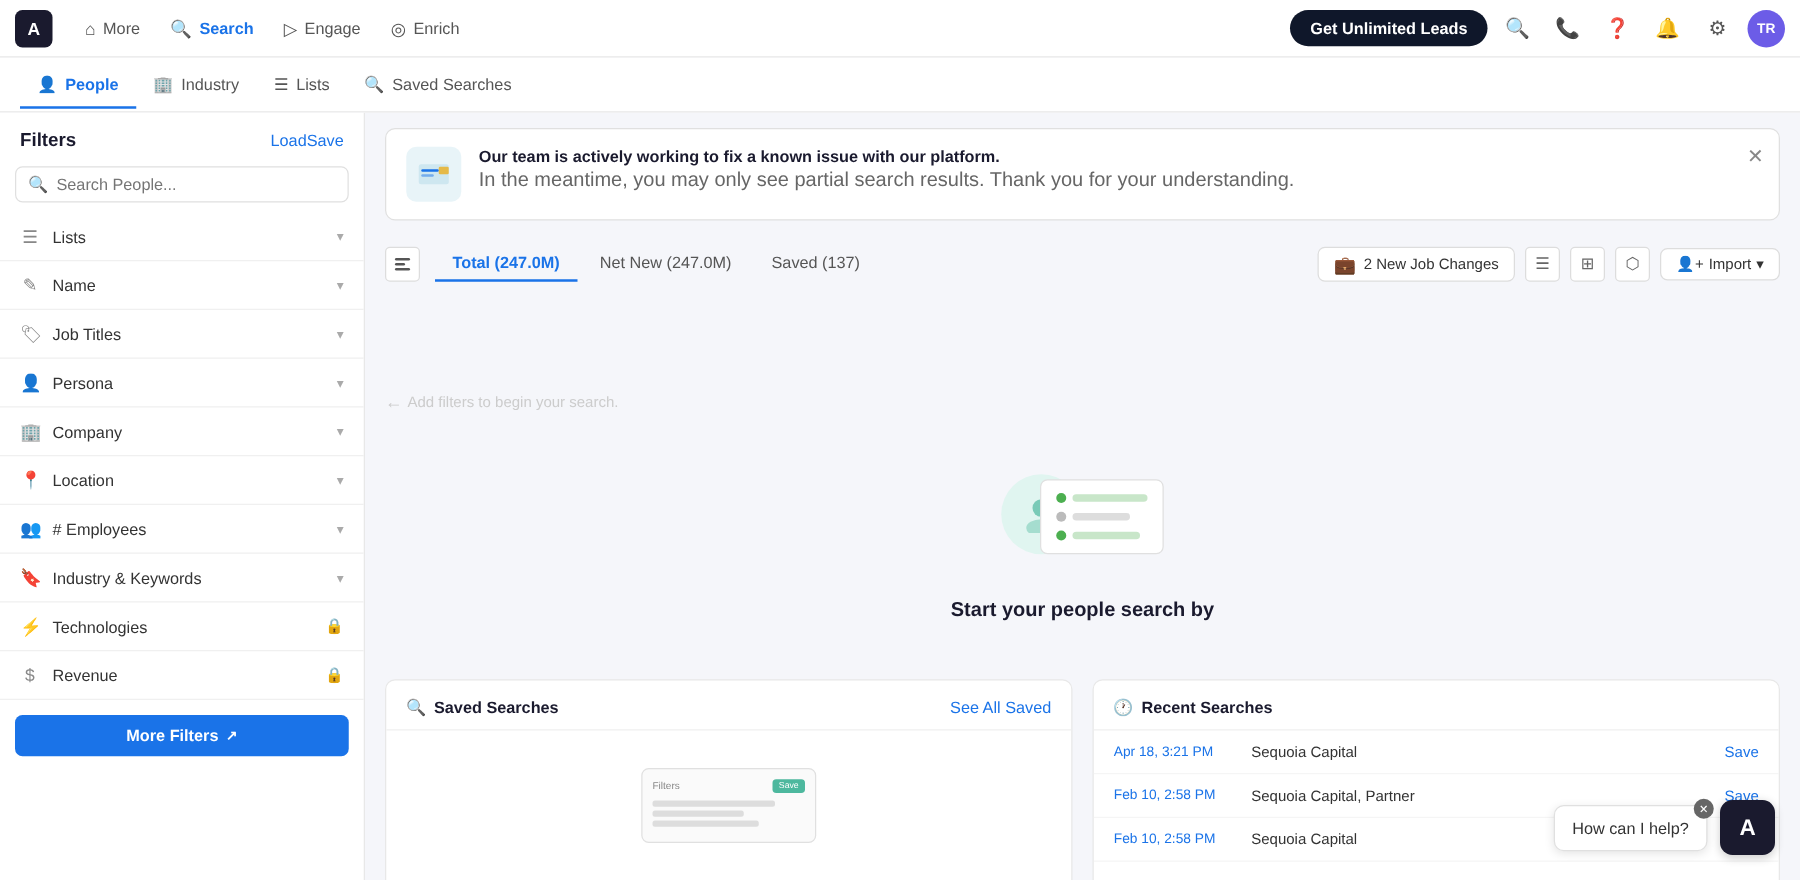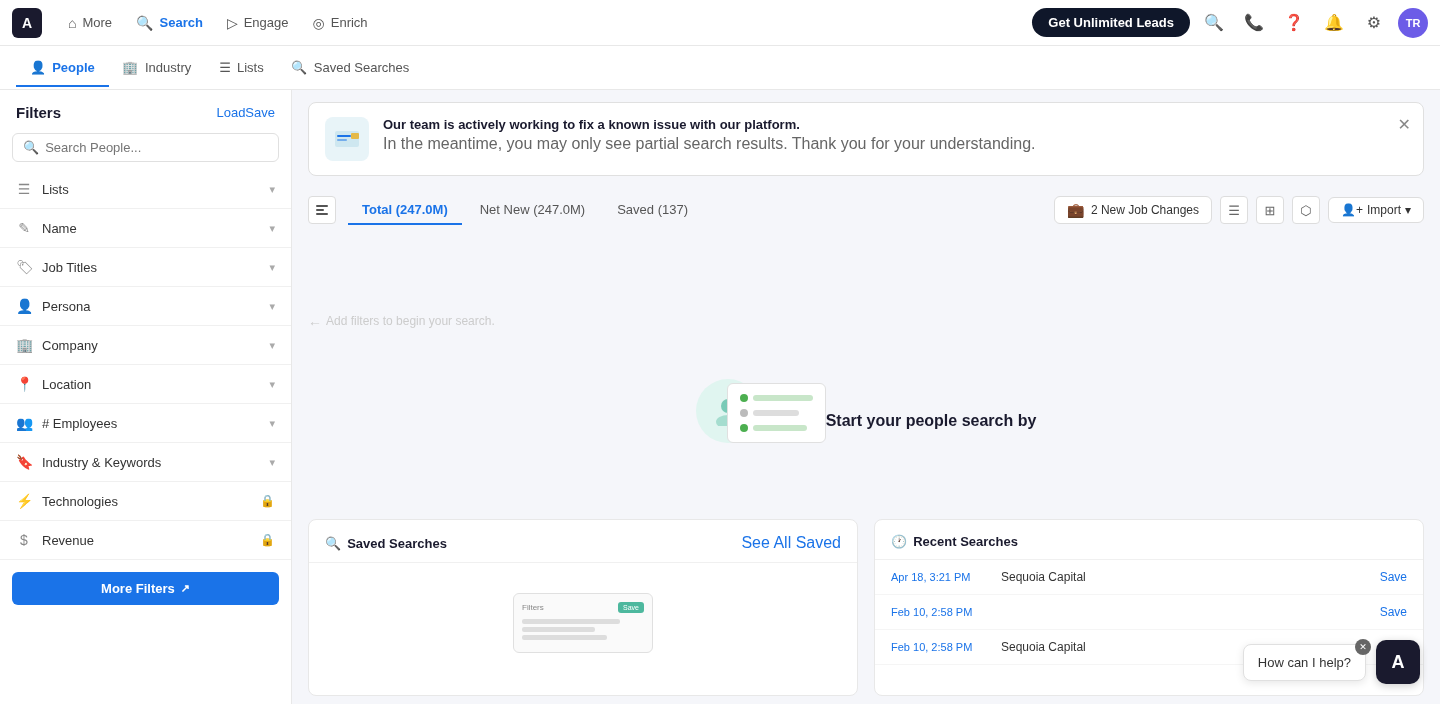--- a/index.html
+++ b/index.html
@@ -100,21 +100,21 @@
       width: 44px; height: 44px; background: #e8f4f8; border-radius: 8px;
       display: flex; align-items: center; justify-content: center; flex-shrink: 0;
     }
     .alert-text { flex: 1; }
     .alert-title { font-weight: 700; font-size: 13px; color: #1a1a2e; margin-bottom: 3px; }
     .alert-desc { font-size: 16px; color: #666; }
     .alert-close { position: absolute; right: 12px; top: 12px; cursor: pointer; color: #888; font-size: 16px; }
 
     
     .tabs-row {
-      display: flex; align-items: flex-start; padding: 8px 16px;
+      display: flex; align-items: center; padding: 8px 16px;
       background: #f5f6fa; gap: 4px;
     }
     .tab-collapse-btn {
       width: 28px; height: 28px; border: 1px solid #ddd; border-radius: 4px;
       background: #fff; display: flex; align-items: center; justify-content: center;
       cursor: pointer; color: #555; margin-right: 8px;
     }
     .tab {
       padding: 6px 14px; font-size: 13px; cursor: pointer; color: #555;
       border-bottom: 2px solid transparent; font-weight: 500;
@@ -133,21 +133,21 @@
       cursor: pointer; color: #666; font-size: 13px;
     }
     .import-btn {
       display: flex; align-items: center; gap: 4px;
       background: #fff; border: 1px solid #ddd; border-radius: 6px;
       padding: 5px 12px; cursor: pointer; font-size: 12px; color: #333; font-weight: 500;
     }
 
     
     .empty-state {
-      display: flex; flex-direction: row; align-items: center; justify-content: center;
+      display: flex; flex-direction: column; align-items: center; justify-content: center;
       padding: 40px 20px; background: #f5f6fa;
     }
     .empty-title { font-size: 16px; font-weight: 700; color: #1a1a2e; text-align: center; margin-bottom: 6px; }
 
     
     .bottom-panels {
       display: flex; gap: 0; background: #f5f6fa; padding: 0 0 0 0;
     }
     .saved-searches-panel {
       flex: 1; background: #fff; border: 1px solid #e8e8e8; border-radius: 8px;
@@ -155,21 +155,21 @@
     }
     .recent-searches-panel {
       flex: 1; background: #fff; border: 1px solid #e8e8e8; border-radius: 8px;
       margin: 0 16px 12px 8px; overflow: hidden;
     }
     .panel-header {
       display: flex; align-items: center; justify-content: space-between;
       padding: 14px 16px 10px; border-bottom: 1px solid #f0f0f0;
     }
     .panel-title { font-size: 13px; font-weight: 700; color: #1a1a2e; display: flex; align-items: center; gap: 6px; }
-    .panel-link { color: #1a73e8; font-size: 16px; cursor: pointer; }
+    .panel-link { color: #1a73e8; font-size: 13px; cursor: pointer; }
     .saved-empty {
       display: flex; flex-direction: column; align-items: center; justify-content: center;
       padding: 30px 20px; color: #888; font-size: 12px; text-align: center;
     }
     .saved-mini-preview {
       width: 140px; height: 60px; border: 1px solid #e0e0e0; border-radius: 6px;
       background: #fafafa; margin-bottom: 12px; overflow: hidden; position: relative;
       display: flex; flex-direction: column; padding: 8px;
     }
     .mini-filter-header { display: flex; align-items: center; justify-content: space-between; margin-bottom: 6px; }
@@ -471,20 +471,21 @@
             <span>Recent Searches</span>
           </span>
         </div>
         <div class="recent-item">
           <span class="recent-date">Apr 18, 3:21 PM</span>
           <span class="recent-query">Sequoia Capital</span>
           <span class="recent-save">Save</span>
         </div>
         <div class="recent-item">
           <span class="recent-date">Feb 10, 2:58 PM</span>
+          <span class="recent-query">Sequoia Capital, Partner</span>
           <span class="recent-save">Save</span>
         </div>
         <div class="recent-item">
           <span class="recent-date">Feb 10, 2:58 PM</span>
           <span class="recent-query">Sequoia Capital</span>
         </div>
 
       </div>
     </div>
   </main>

